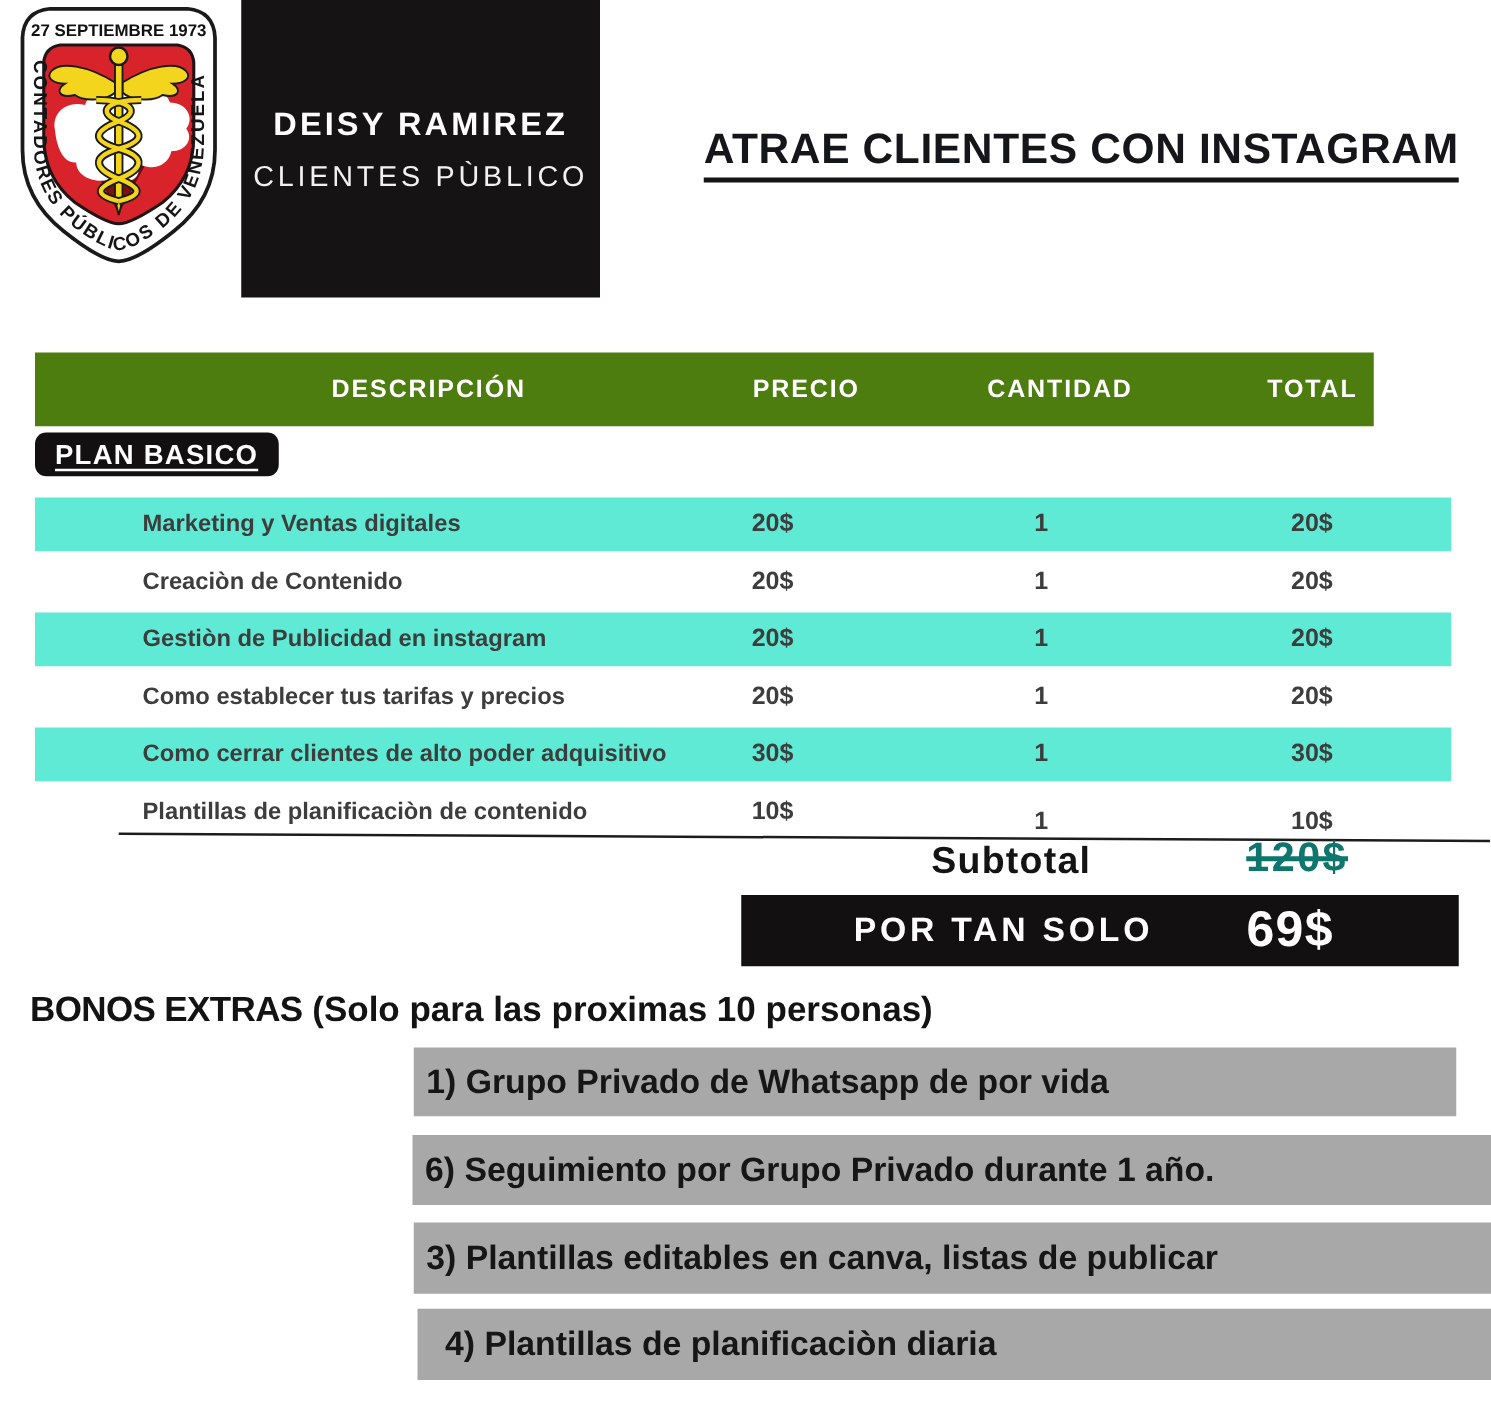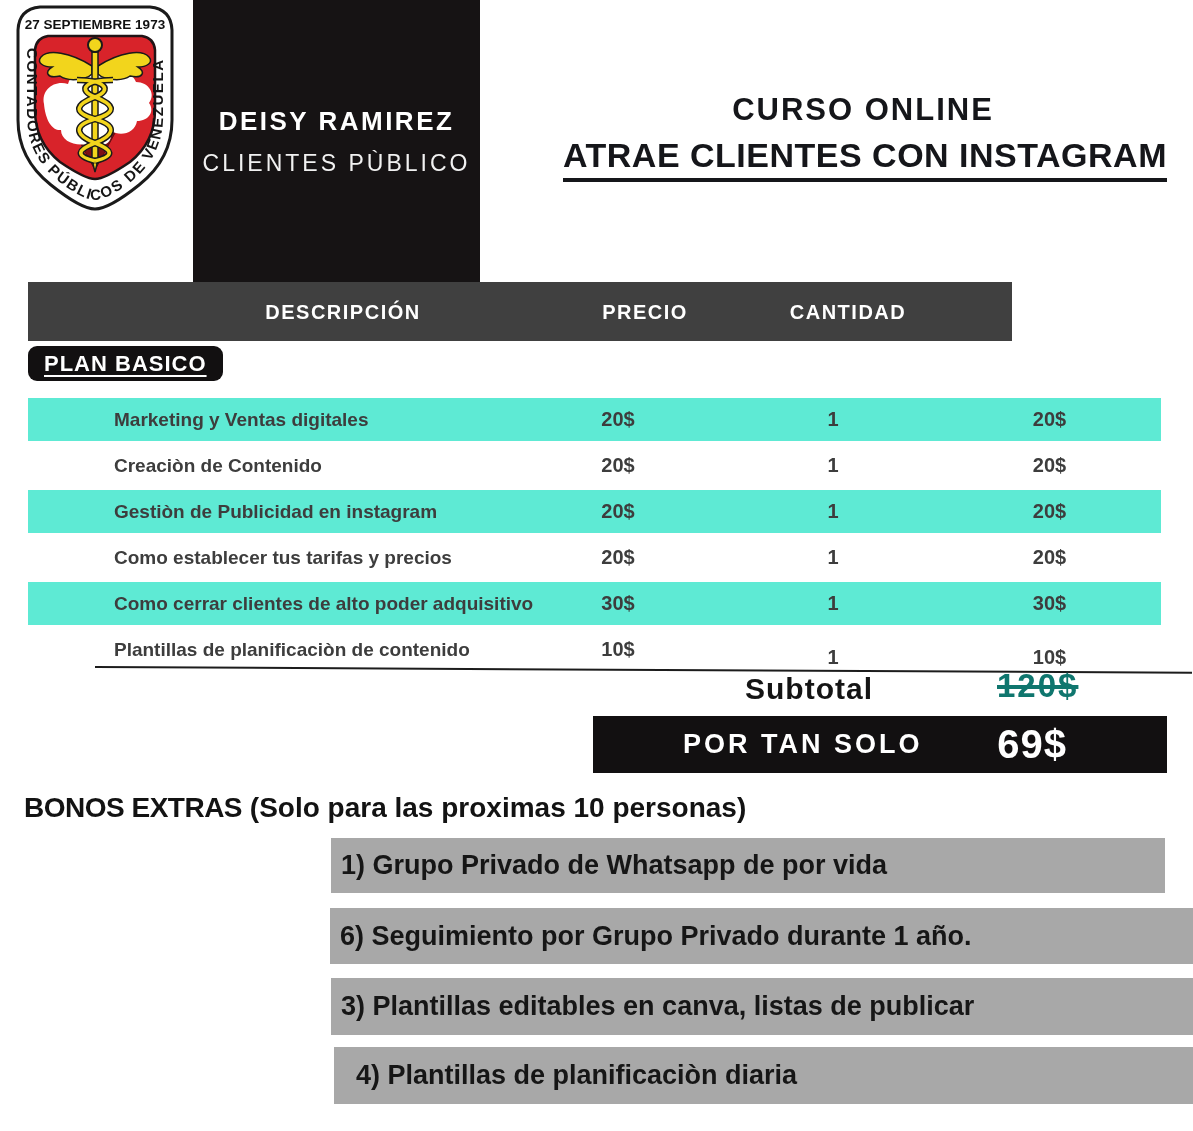--- a/index.html
+++ b/index.html
@@ -5,36 +5,36 @@
   html,body { margin:0; padding:0; background:#ffffff; }
   .page {
     position:relative; width:1193px; height:1131px; background:#ffffff;
     font-family:"Liberation Sans", sans-serif; overflow:hidden;
   }
 
   
   .logo-svg { position:absolute; left:8px; top:2px; }
 
   .name-card {
-    position:absolute; left:193px; top:0; width:287px; height:282px;
+    position:absolute; left:193px; top:0; width:287px; height:238px;
     background:#161314; color:#ffffff;
     display:flex; flex-direction:column; align-items:center; justify-content:center; text-align:center;
   }
   .person-name { font-size:26px; font-weight:800; letter-spacing:2.5px; white-space:nowrap; }
   .person-role { margin-top:13px; font-size:23px; font-weight:400; letter-spacing:3px; color:#f1f1f1; white-space:nowrap; }
 
   .course-block { position:absolute; left:563px; top:92px; width:600px; text-align:center; color:#15161a; }
   .course-label { font-size:31px; font-weight:800; letter-spacing:2px; white-space:nowrap; }
   .course-name {
     display:inline-block; margin-top:8px; font-size:34px; font-weight:800; letter-spacing:0.5px;
     padding-bottom:3px; border-bottom:4px solid #15161a; white-space:nowrap;
   }
 
   
-  .thead { position:absolute; left:28px; top:282px; width:984px; height:59px; background:#404040; }
+  .thead { position:absolute; left:28px; top:282px; width:1071px; height:59px; background:#4d7c0f; }
   .thead span {
     position:absolute; top:50%; transform:translate(-50%,-50%);
     color:#ffffff; font-weight:700; font-size:20px; letter-spacing:1.5px; white-space:nowrap;
   }
   .th-desc { left:315px; } .th-price { left:617px; } .th-qty { left:820px; } .th-total { left:1022px; }
 
   .plan-badge {
     position:absolute; left:28px; top:346px; height:35px; background:#121011; border-radius:9px;
     color:#ffffff; display:flex; align-items:center; padding:0 16px;
   }
@@ -110,21 +110,20 @@
       <textPath href="#ringPath">CONTADORES PÚBLICOS DE VENEZUELA</textPath>
     </text>
   </svg>
 
   <div class="name-card">
     <div class="person-name">DEISY RAMIREZ</div>
     <div class="person-role">CLIENTES PÙBLICO</div>
   </div>
 
   <div class="course-block">
-    <div class="course-label">CURSO ONLINE</div>
     <div class="course-name">ATRAE CLIENTES CON INSTAGRAM</div>
   </div>
 
   <div class="thead">
     <span class="th-desc">DESCRIPCIÓN</span>
     <span class="th-price">PRECIO</span>
     <span class="th-qty">CANTIDAD</span>
     <span class="th-total">TOTAL</span>
   </div>
 

